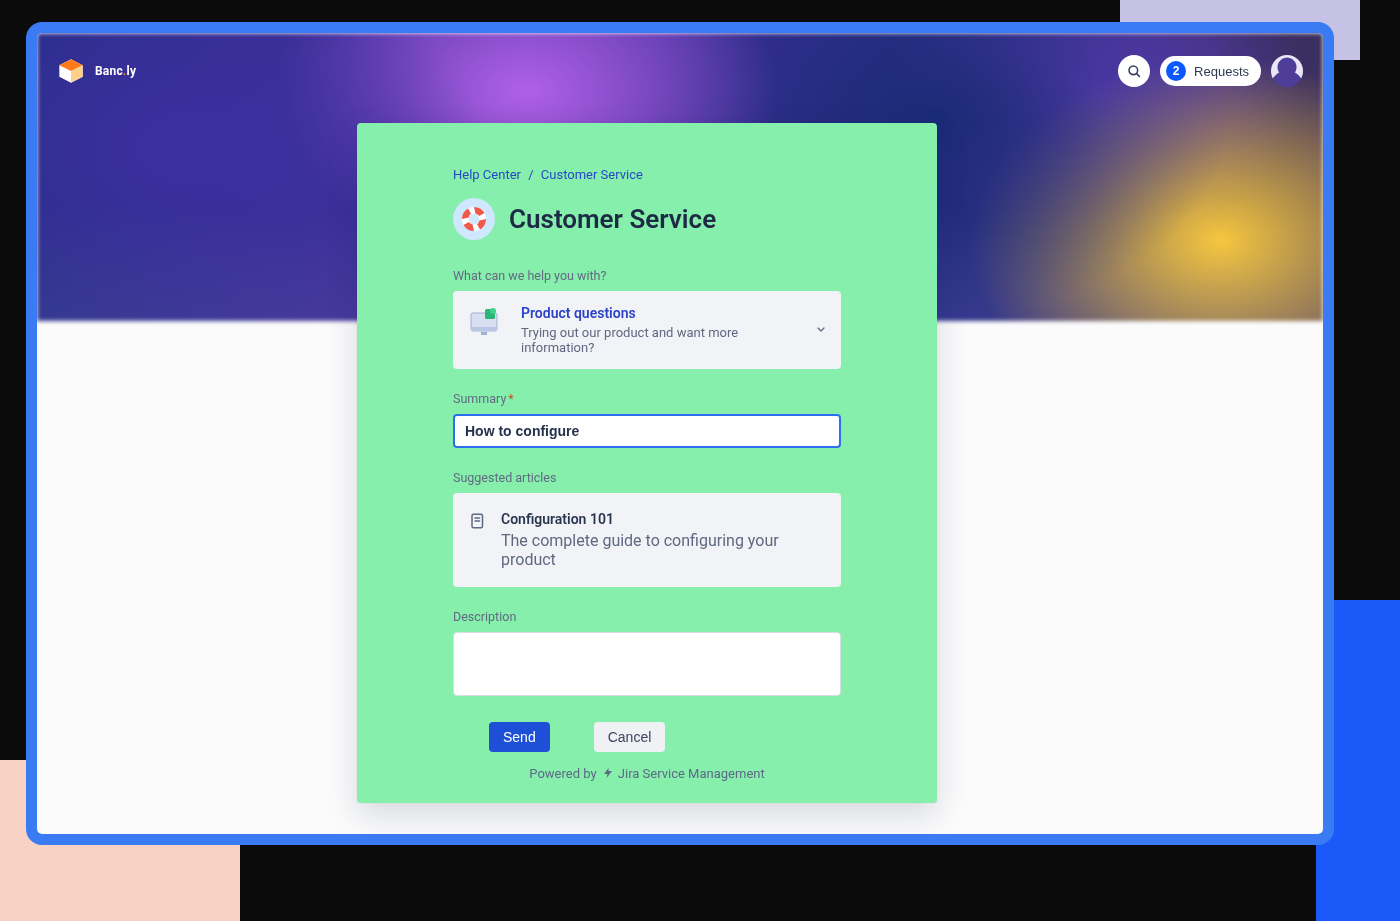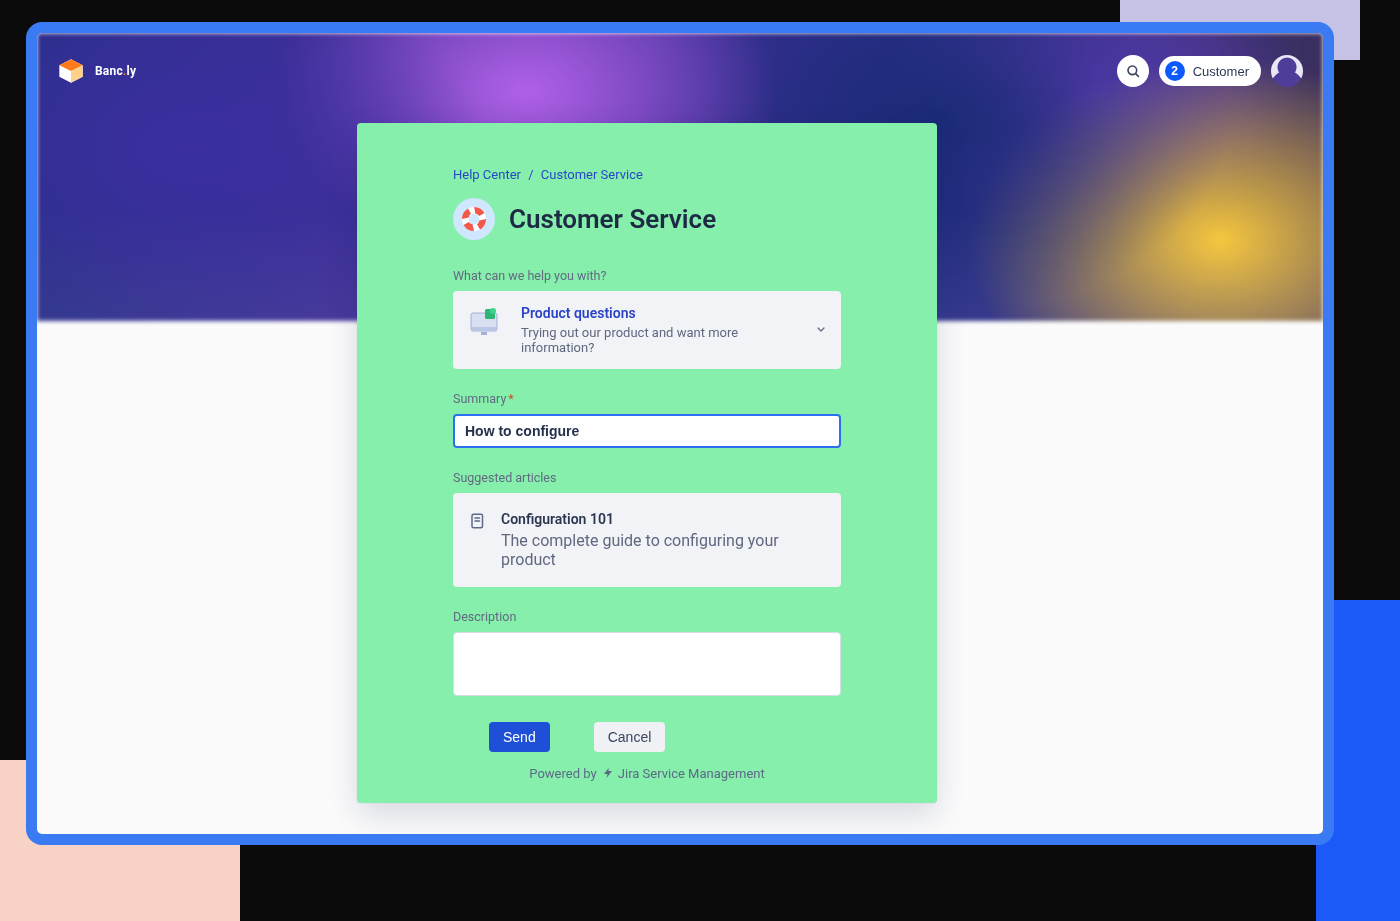--- a/index.html
+++ b/index.html
@@ -157,21 +157,21 @@
 
     <div class="top-right">
       <button class="icon-btn">
         <svg width="16" height="16" viewBox="0 0 24 24" fill="none" stroke="#3a445e" stroke-width="2.4" stroke-linecap="round">
           <circle cx="11" cy="11" r="6.5"></circle>
             <line x1="20" y1="20" x2="16" y2="16"></line>
         </svg>
       </button>
       <button class="requests-pill">
         <span class="badge">2</span>
-        <span>Customer</span>
+        <span>Requests</span>
       </button>
       <button class="avatar" aria-label="Profile"></button>
     </div>
   </div>
 
   <div class="panel">
 
     <div class="breadcrumb">
       <a>Help Center</a>
       <span class="sep">/</span>

